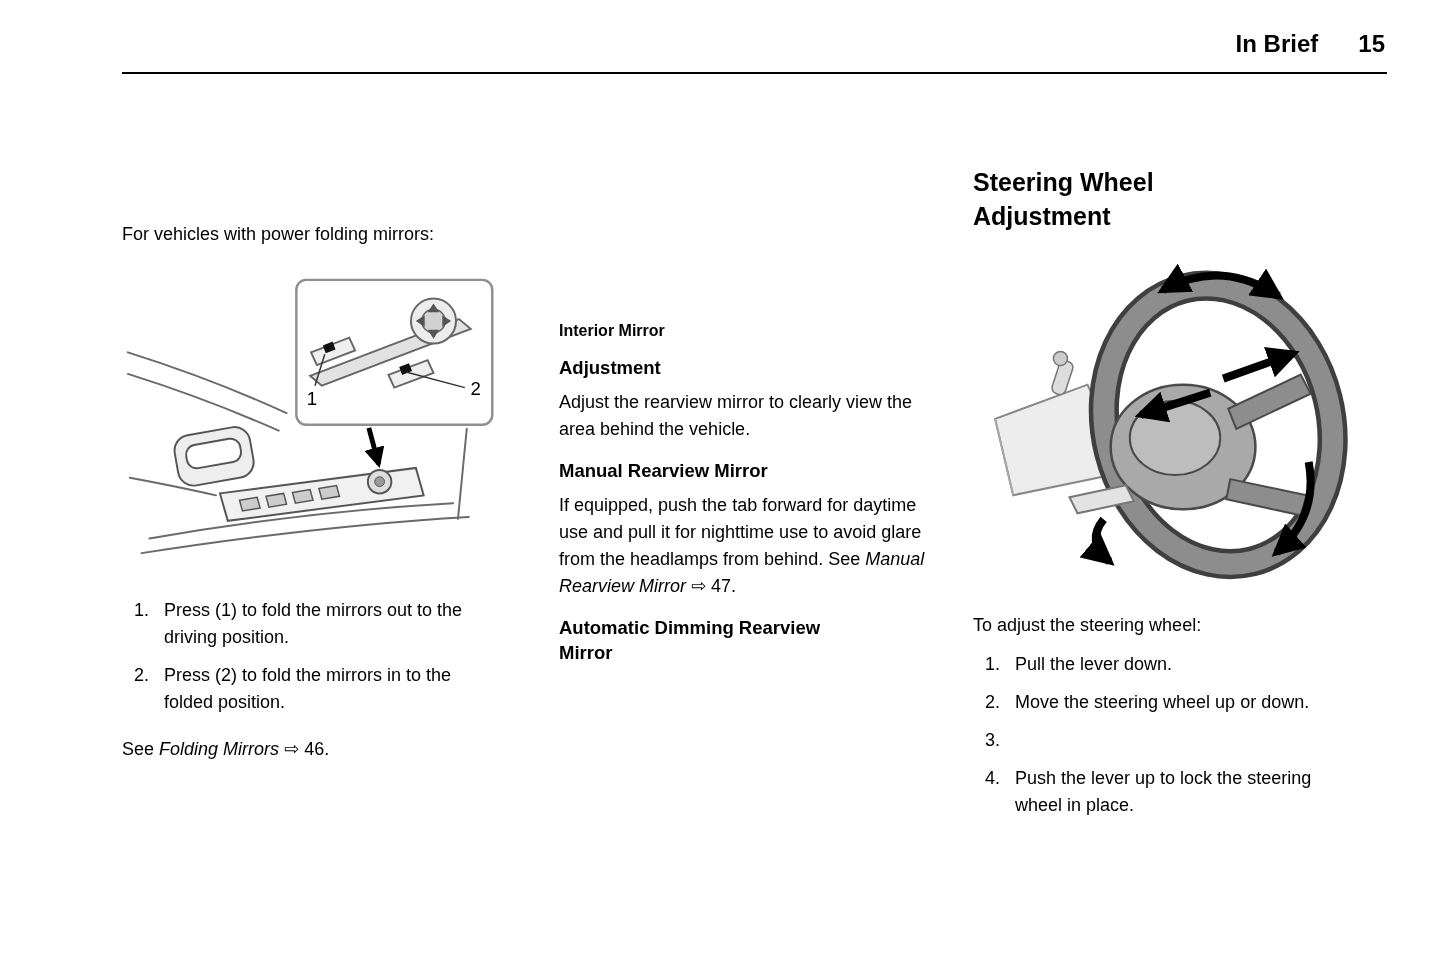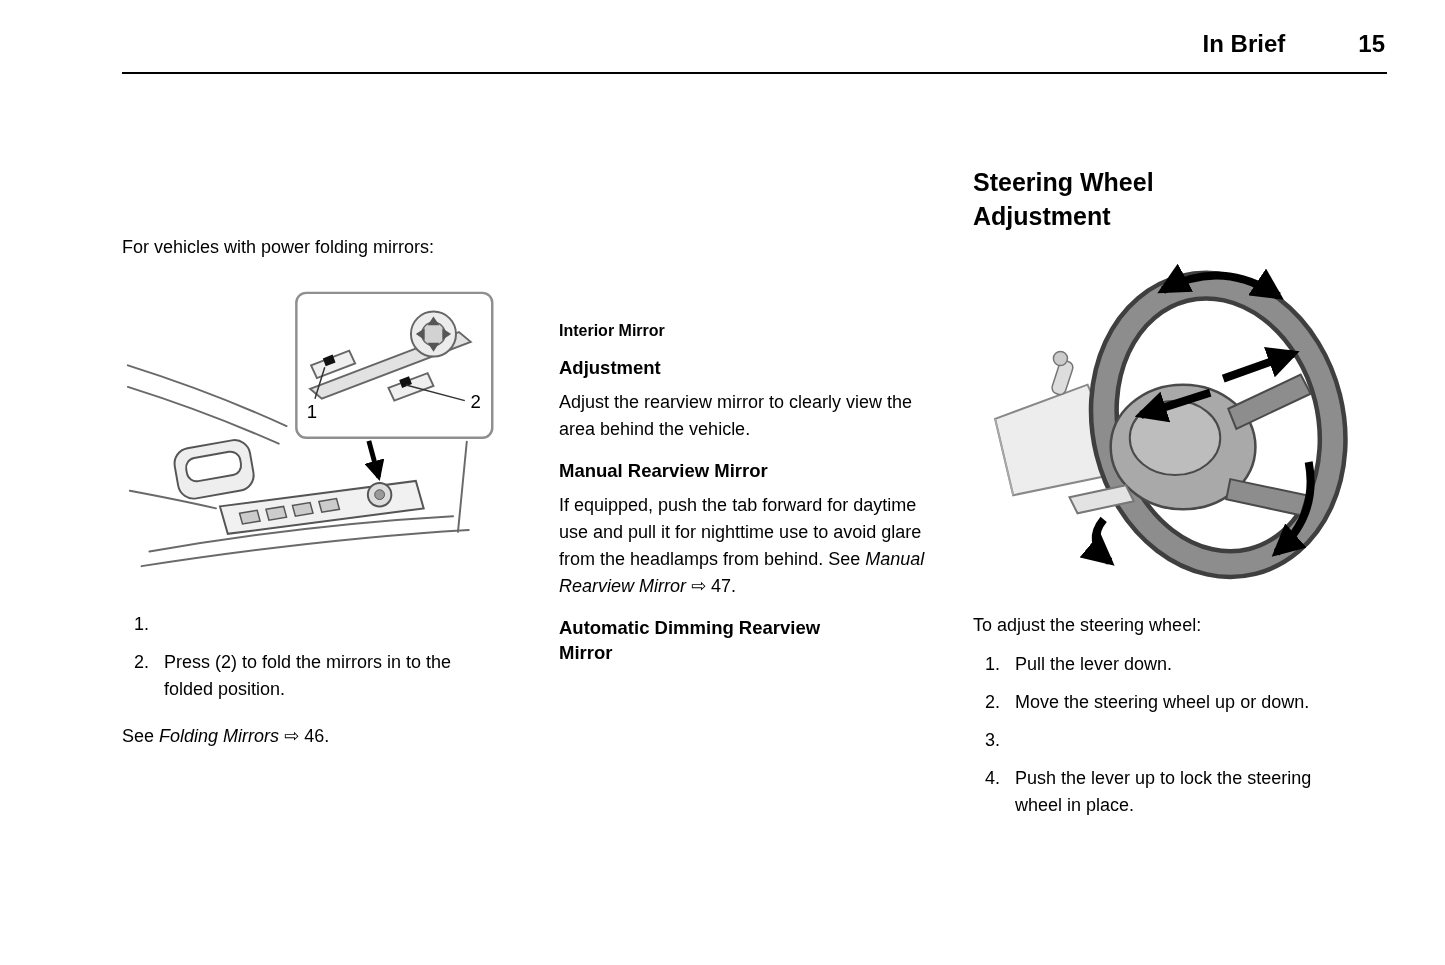--- a/index.html
+++ b/index.html
@@ -1,19 +1,19 @@
 <!DOCTYPE html>
 <html><head>
 <meta charset="utf-8">
 <style>
   * { margin:0; padding:0; box-sizing:border-box; }
   html,body { width:1445px; height:965px; background:#ffffff; overflow:hidden; }
   body { font-family:"Liberation Sans","DejaVu Sans",sans-serif; color:#000; }
   .page { width:1445px; height:965px; padding:30px 58px 0 122px; }
-  .header { display:flex; justify-content:flex-end; align-items:center; gap:73px;
+  .header { display:flex; justify-content:flex-end; align-items:center; gap:40px;
             font-size:24px; font-weight:bold; padding-right:2px; }
   .rule { border:none; border-top:2.5px solid #000; margin:14px 0 0 0; }
   .columns { display:flex; margin-top:24px; min-height:800px; align-items:center; }
   .divider { width:2px; background:#000; flex:0 0 2px; }
   .col1 { flex:0 0 411px; padding-right:26px; }
   .col2 { flex:0 0 436px; padding:0 26px 0 24px; }
   .col3 { flex:1 1 auto; }
   .body { font-size:18px; line-height:1.5; margin-bottom:12px; }
   .intro-narrow { max-width:345px; }
   .warn-narrow { max-width:332px; }
@@ -111,20 +111,21 @@
             <text x="361" y="124" font-size="19" fill="#000" text-anchor="middle">2</text>
           </g>
 
           <path d="M252,157 L262,194" stroke="#000" stroke-width="5" fill="none" marker-end="url(#ah-door)"></path>
         </svg>
       </figure>
 
       <div class="steps">
         <div class="step">
           <span class="step-num">1.</span>
+          <span class="step-text">Press (1) to fold the mirrors out to the driving position.</span>
         </div>
         <div class="step">
           <span class="step-num">2.</span>
           <span class="step-text">Press (2) to fold the mirrors in to the folded position.</span>
         </div>
       </div>
 
       <p class="body see-ref"><span>See </span><i>Folding Mirrors</i><span> ⇨ 46.</span></p>
     </section>
 

